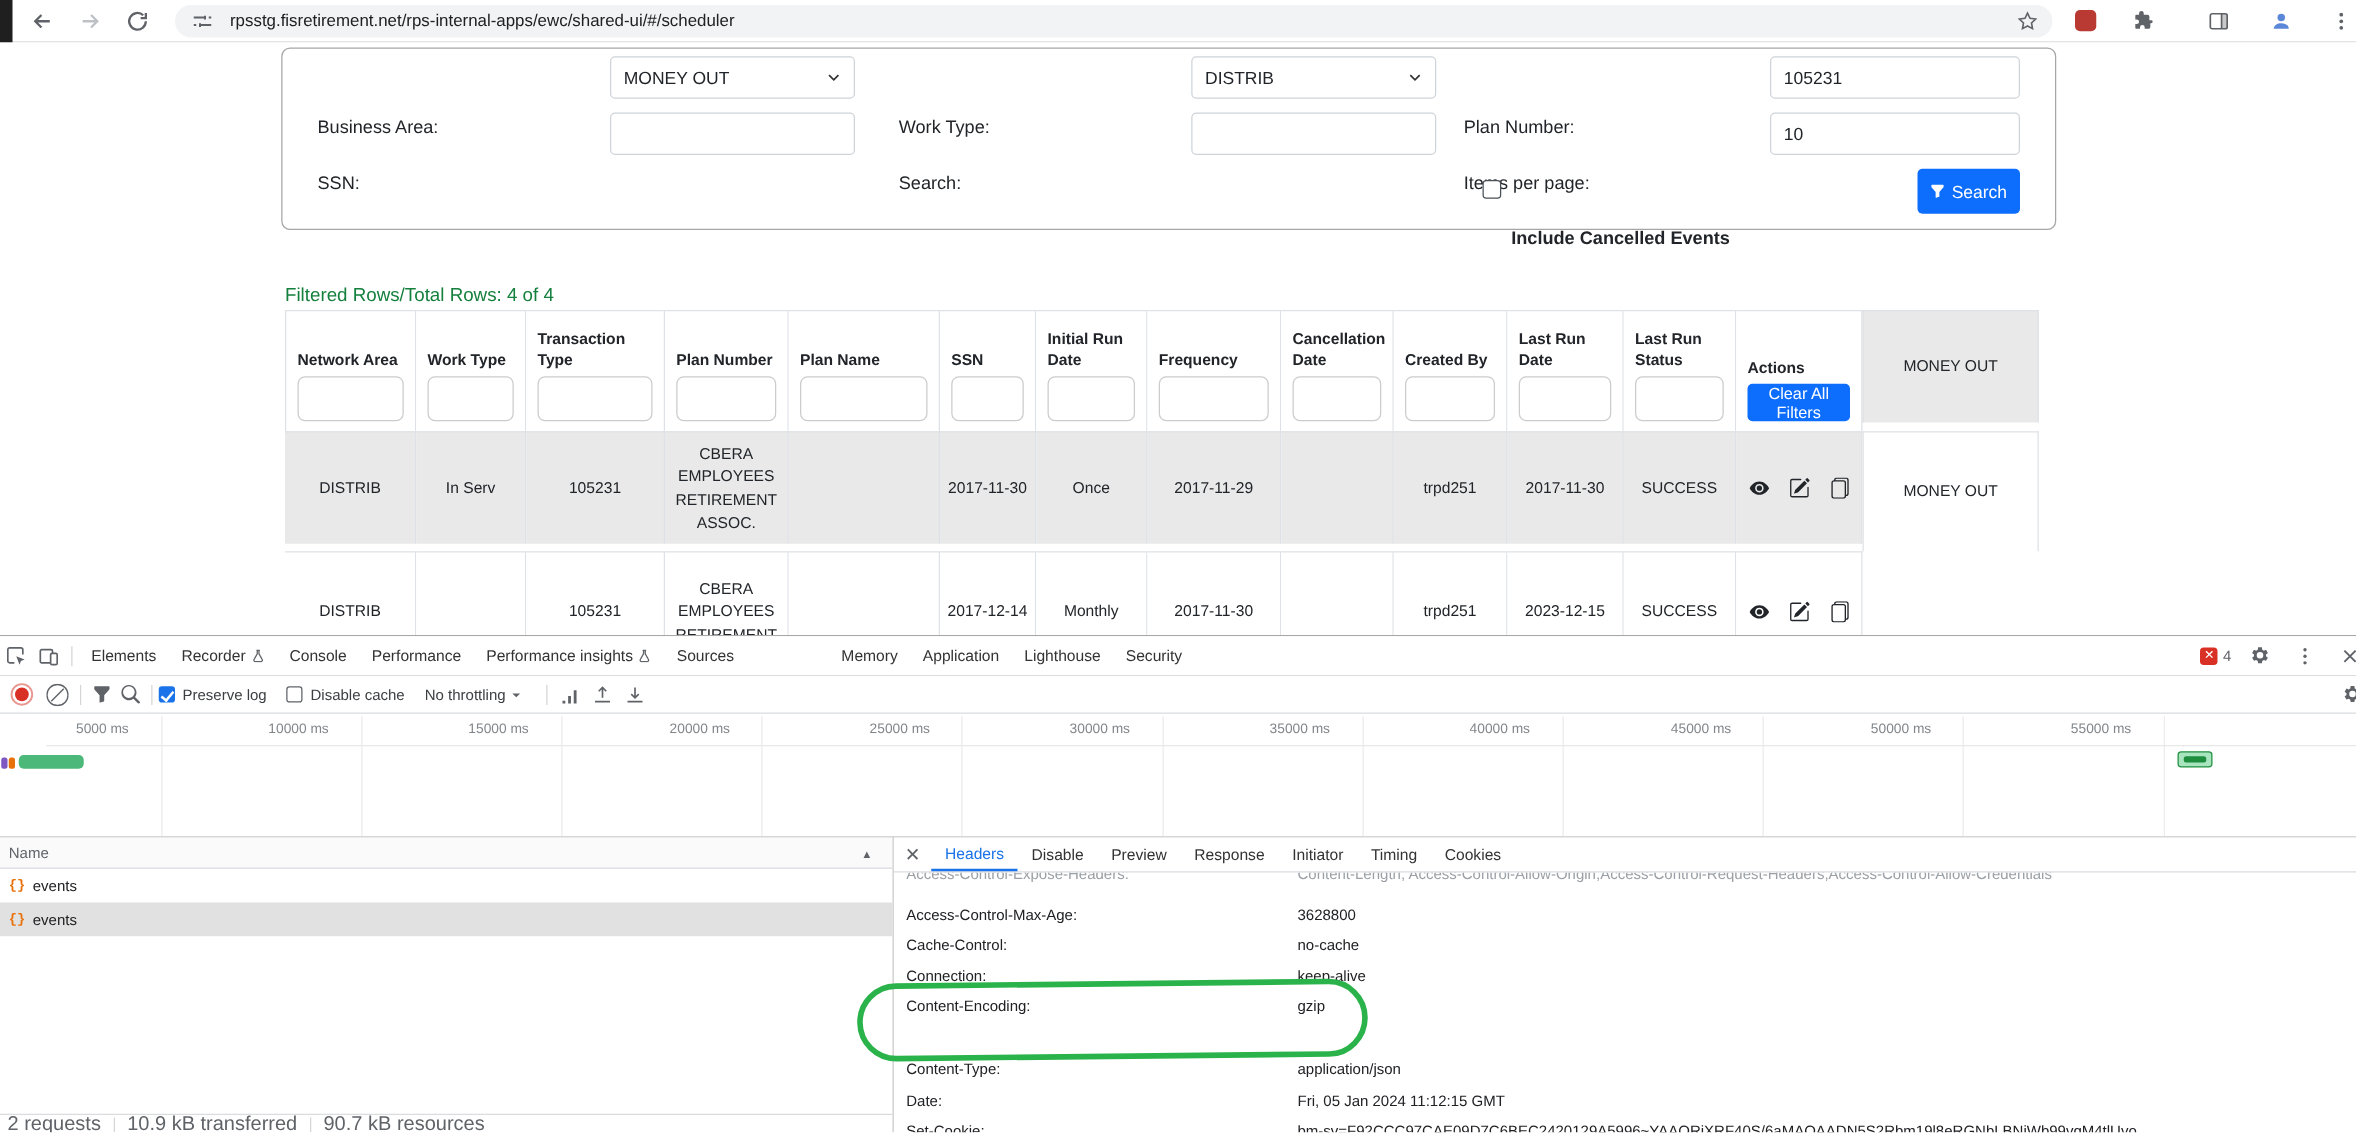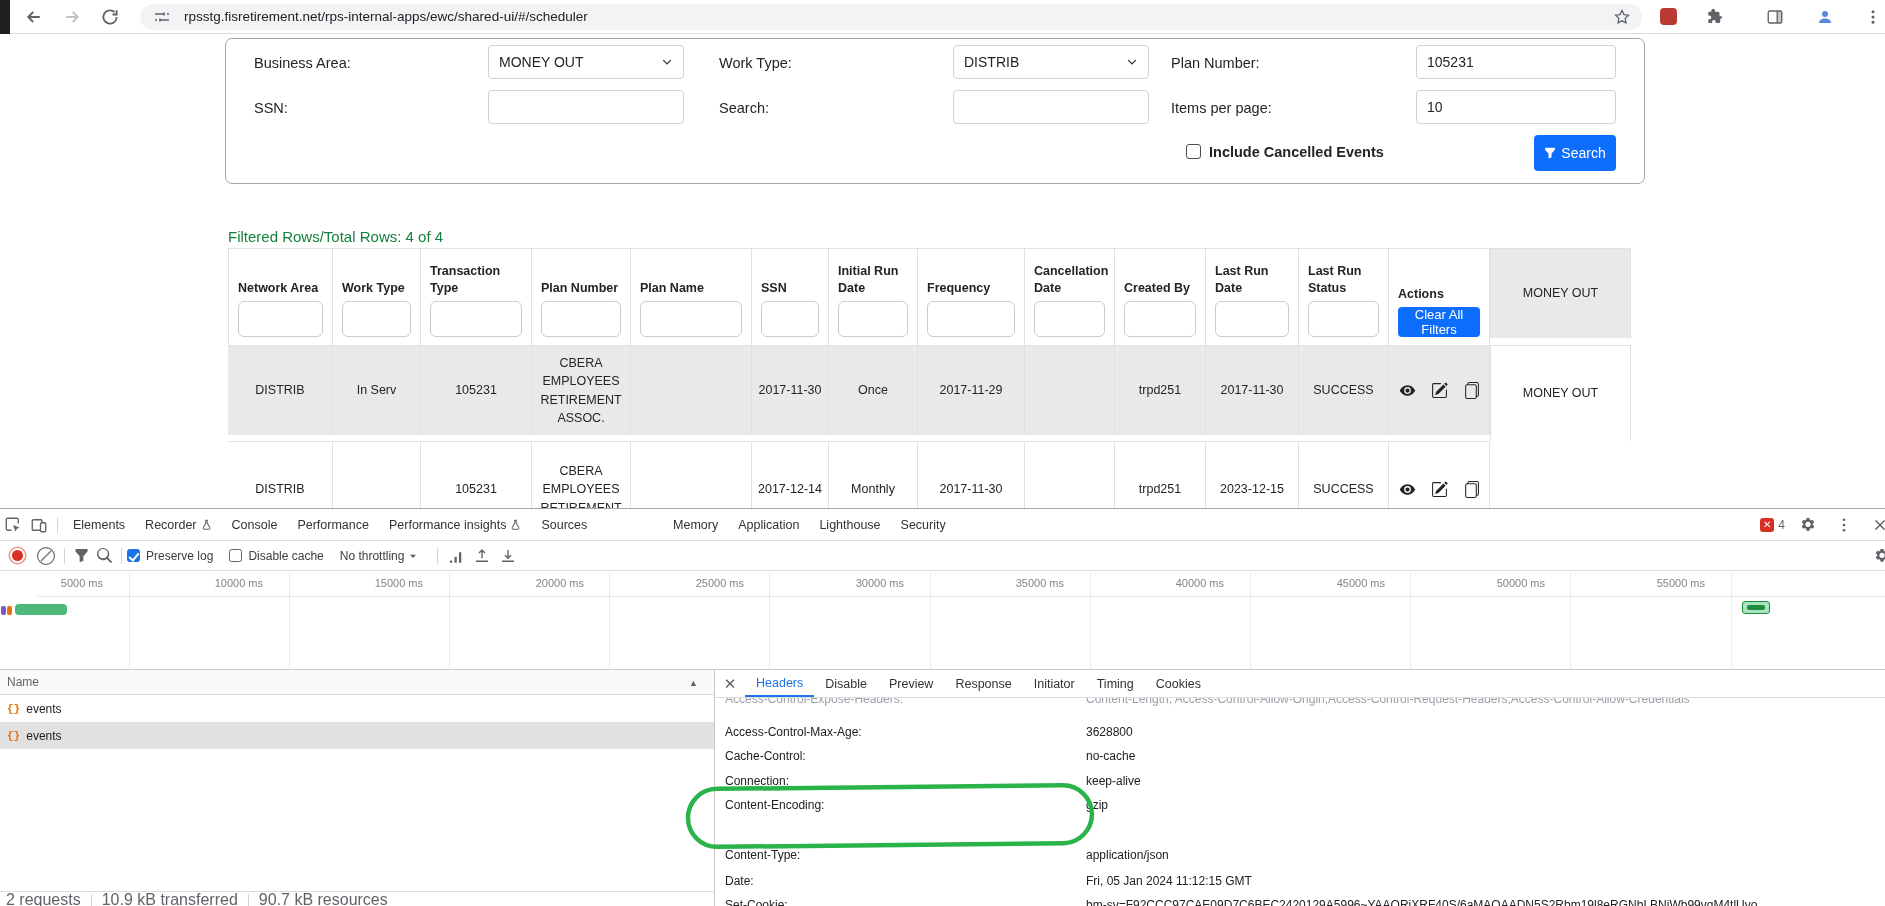--- a/index.html
+++ b/index.html
@@ -13,21 +13,21 @@
   .nav-ico { position:absolute; top:7px; width:20px; height:20px; color:#5f6368; }
   .nav-ico.disabled { color:#bdc1c6; }
   .url-pill { position:absolute; left:140px; top:4px; width:1502px; height:26px; background:#f1f3f4; border-radius:13px; }
   .url-text { position:absolute; left:44px; top:5px; font-size:13.5px; color:#202124; }
   .pill-ico { position:absolute; top:5px; width:16px; height:16px; color:#5f6368; }
   .ext-ico { position:absolute; top:8px; width:18px; height:18px; color:#5f6368; }
 
   
   .app-page { position:absolute; left:0; top:34px; width:1885px; height:474px; background:#fff; overflow:hidden; }
   .form-panel { position:absolute; left:225px; top:4px; width:1420px; height:146px; border:1px solid #a6a6a6; border-radius:7px; background:#fff; }
-  .flabel { position:absolute; font-size:14.5px; color:#212529; }
+  .flabel { position:absolute; font-size:14.5px; color:#212529;margin-top:39px; }
   .fselect, .finput { position:absolute; height:34px; border:1px solid #ced4da; border-radius:4px; background:#fff; font-size:14px; color:#212529; padding:0 10px; font-family:"Liberation Sans",sans-serif; }
   .fselect { display:flex; align-items:center; justify-content:space-between; }
   .caret { width:12px; height:12px; color:#333; }
   .chk { display:inline-block; width:15px; height:15px; border:1.6px solid #495057; border-radius:3px; background:#fff; vertical-align:-2px; }
   .btn-primary { background:#0d6efd; color:#fff; border:none; border-radius:4px; font-size:14px; display:flex; align-items:center; gap:5px; justify-content:center; cursor:pointer; font-family:"Liberation Sans",sans-serif; }
 
   .summary { position:absolute; left:228px; top:194px; font-size:15px; color:#15803d; }
 
   .tbl { position:absolute; left:228px; top:214px; display:grid;
          grid-template-columns:105px 88px 111px 99px 121px 77px 89px 107px 90px 91px 93px 90px 101px 141px; }
@@ -77,21 +77,21 @@
   .sb-item { padding:0 10px; white-space:nowrap; }
   .sb-sep { width:1px; height:12px; background:#d5d5d5; }
 
   .details { position:absolute; left:714px; top:160px; width:1171px; height:238px; border-top:1px solid #c9c9c9; border-left:1px solid #c9c9c9; background:#fff; overflow:hidden; }
   .det-tabs { position:absolute; left:0; top:0; width:100%; height:28px; background:#fff; border-bottom:1px solid #dadce0; display:flex; align-items:stretch; z-index:3; }
   .det-tab { display:flex; align-items:center; padding:0 11px; font-size:12.5px; color:#333; cursor:pointer; }
   .det-tab.active { color:#1a73e8; border-bottom:2px solid #1a73e8; }
   .x-close { width:30px; display:flex; align-items:center; justify-content:center; color:#5f6368; font-size:15px; cursor:pointer; }
   .hdr-row { position:absolute; left:0; width:100%; height:16px; font-size:12px; color:#202124; z-index:1; }
   .hdr-row .hn { position:absolute; left:10px; white-space:nowrap; }
-  .hdr-row .hv { position:absolute; left:323px; white-space:nowrap;margin-left:48px; }
+  .hdr-row .hv { position:absolute; left:323px; white-space:nowrap; }
   .hdr-row.faded { color:#9aa0a6; }
 
   .annotation { position:absolute; left:680px; top:780px; width:430px; height:76px; z-index:9; pointer-events:none; }
 </style>
 </head>
 <body>
 
 <div id="screen">
 
   <div class="browser-bar">

